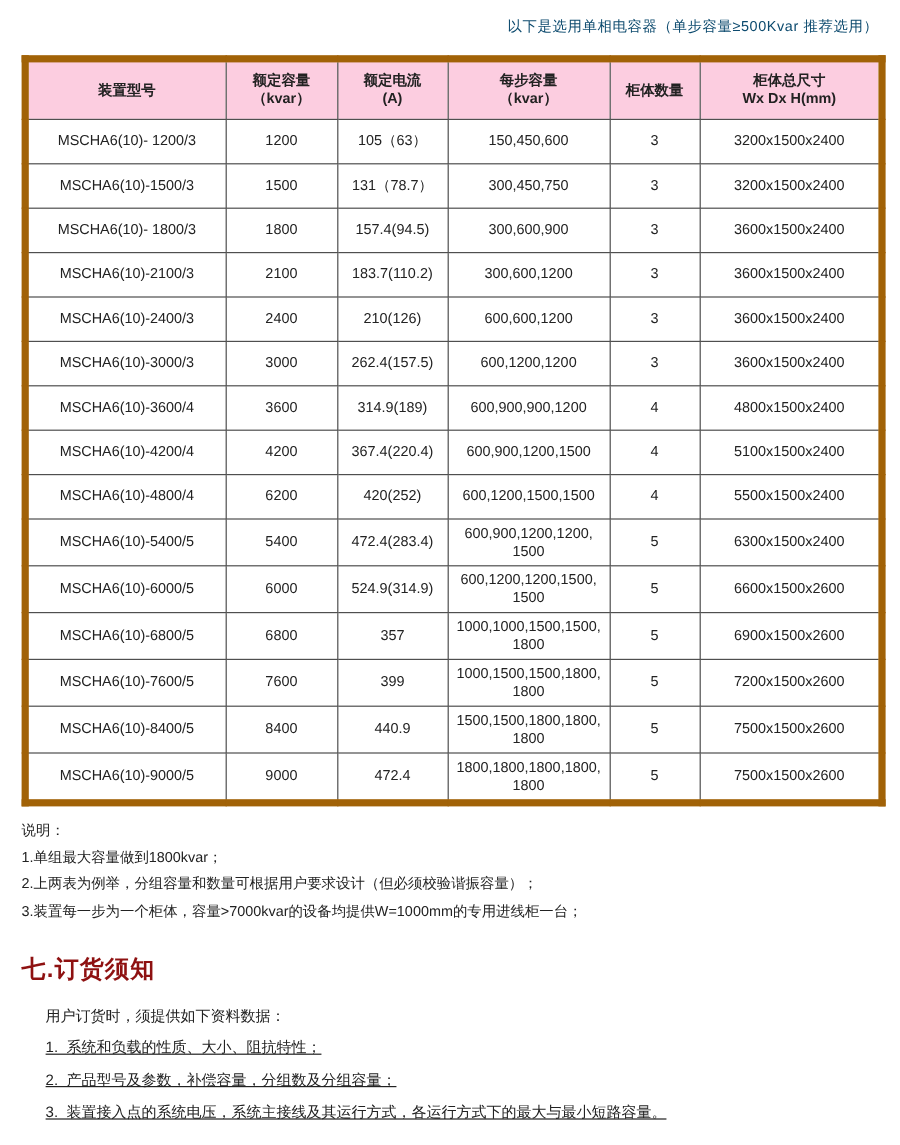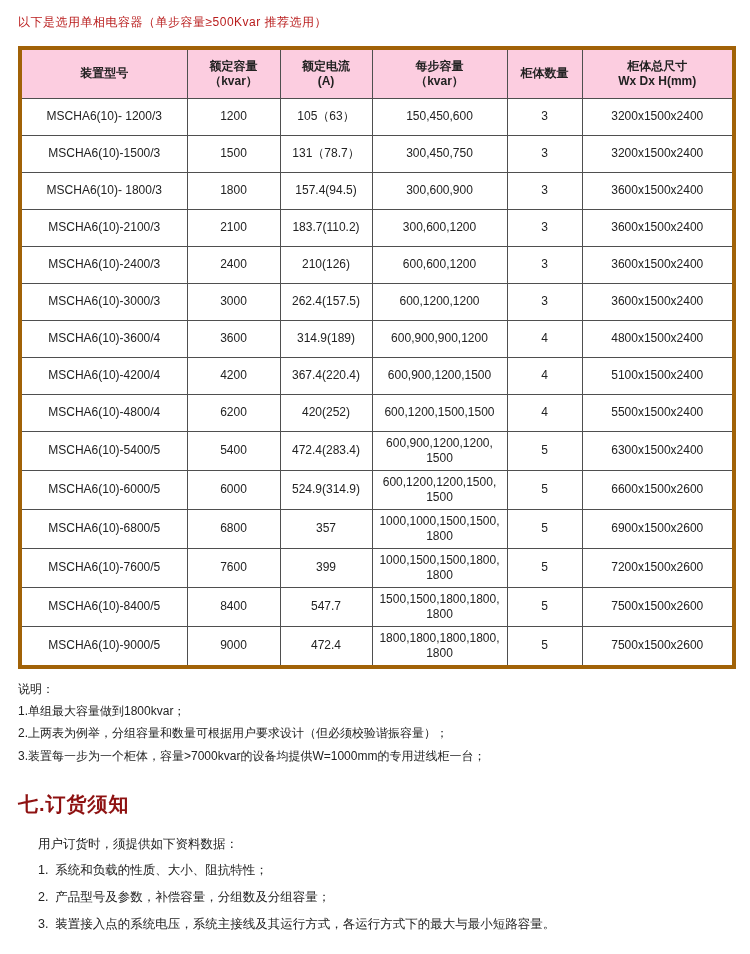--- a/index.html
+++ b/index.html
@@ -7,30 +7,31 @@
     margin: 0; padding: 0;
     width: 750px; height: 954px;
     background: #ffffff;
     font-family: "Liberation Sans", "DejaVu Sans", sans-serif;
     color: #333;
   }
   .page { padding: 8px 18px 0 18px; }
 
   .intro-title {
     font-size: 12px;
-    color: #b91c1c;
+    color: #0c4a6e;
     margin: 6px 0 15px 0;
     letter-spacing: 0.5px;
+    text-align: right;
   }
 
   table.spec-table {
     border-collapse: collapse;
     table-layout: fixed;
     width: 714px;
-    border: 4px solid #a16207;
+    border: 6px solid #a16207;
   }
   .spec-table th, .spec-table td {
     border: 1px solid #4f4f4f;
     text-align: center;
     vertical-align: middle;
     font-size: 12px;
     color: #222;
     white-space: pre-line;
     line-height: 1.25;
     padding: 4px 2px;
@@ -78,20 +79,21 @@
     margin: 0 0 6px 0;
     line-height: 1.6;
   }
   .ordering-item {
     font-size: 12.5px;
     color: #222;
     padding-left: 20px;
     margin: 0 0 7px 0;
     line-height: 1.6;
     white-space: pre-wrap;
+    text-decoration: underline;
   }
 </style>
 </head>
 <body>
 
 <div class="page">
 
   <div class="intro-title">以下是选用单相电容器（单步容量≥500Kvar 推荐选用）</div>
 
   <table class="spec-table">
@@ -222,21 +224,21 @@
           <td>7600</td>
           <td>399</td>
           <td>1000,1500,1500,1800,
 1800</td>
           <td>5</td>
           <td>7200x1500x2600</td>
         </tr>
         <tr>
           <td>MSCHA6(10)-8400/5</td>
           <td>8400</td>
-          <td>547.7</td>
+          <td>440.9</td>
           <td>1500,1500,1800,1800,
 1800</td>
           <td>5</td>
           <td>7500x1500x2600</td>
         </tr>
         <tr>
           <td>MSCHA6(10)-9000/5</td>
           <td>9000</td>
           <td>472.4</td>
           <td>1800,1800,1800,1800,

